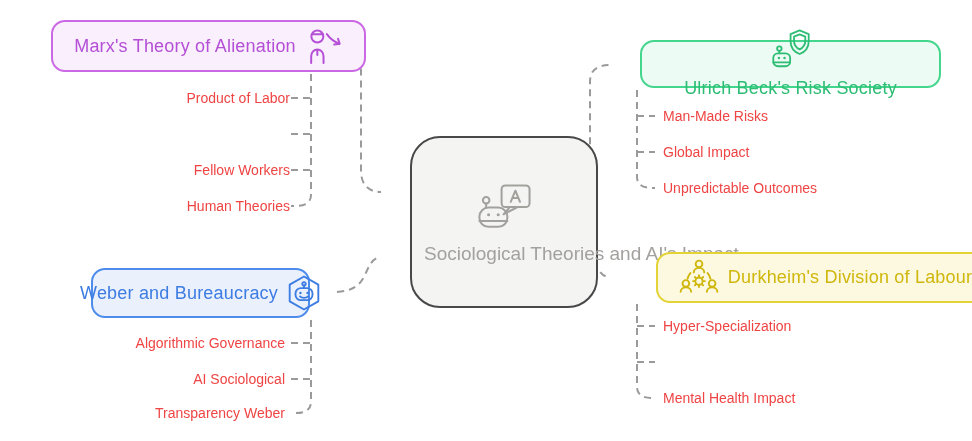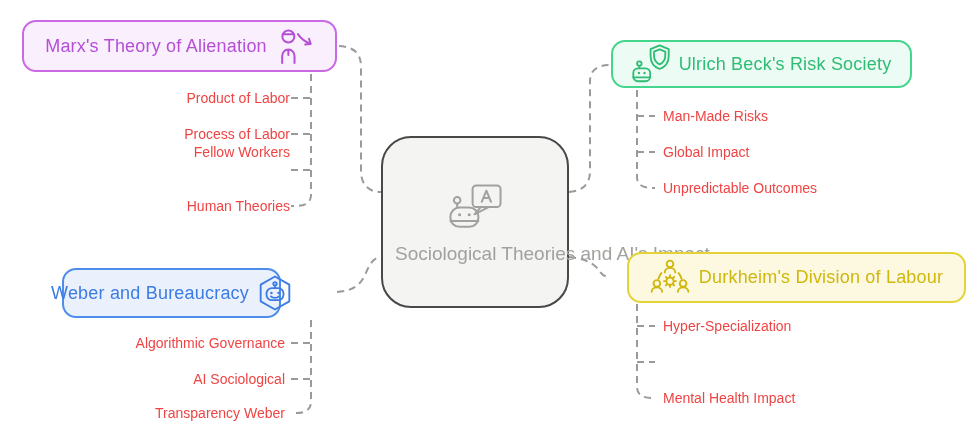--- a/index.html
+++ b/index.html
@@ -4,36 +4,36 @@
 <style>
   html,body{margin:0;padding:0;background:#ffffff;}
   .canvas{
     position:relative;width:972px;height:441px;overflow:hidden;background:#ffffff;
     font-family:"Liberation Sans","DejaVu Sans",sans-serif;
   }
   svg.wires{position:absolute;left:0;top:0;width:972px;height:441px;pointer-events:none;}
   svg.wires path{fill:none;stroke:#9a9a9a;stroke-width:2;stroke-dasharray:7 5;}
 
   .node{position:absolute;box-sizing:border-box;display:flex;align-items:center;
-        justify-content:center;gap:9px;border-radius:14px;border:2px solid;white-space:nowrap;}
+        justify-content:center;gap:9px;border-radius:14px;border:2px solid;white-space:nowrap;margin-left:29px;}
   .node .lbl{font-size:18px;font-weight:500;letter-spacing:.2px;white-space:nowrap;}
   .node svg{flex:0 0 auto;display:block;}
   .node svg *{fill:none;stroke:currentColor;stroke-width:2.1;stroke-linecap:round;stroke-linejoin:round;}
   .node svg .dot{fill:currentColor;stroke:none;}
 
   .central{
     left:381px;top:136px;width:188px;height:172px;border-radius:30px;
     border-color:#484848;background:#f4f4f2;flex-direction:column;gap:6px;padding-top:6px;
   }
   .central .clbl{width:160px;text-align:center;font-size:19px;line-height:1.34;color:#a2a19e;}
   .central svg *{stroke:#a2a19e;}
   .central svg .dot{fill:#a2a19e;stroke:none;}
 
   .marx{left:22px;top:20px;width:315px;height:52px;border-color:#cb68e4;background:#faf0fd;color:#b44fd6;}
-  .beck{left:611px;top:40px;width:301px;height:48px;border-color:#43d68c;background:#ecfbf3;color:#2ebd74;}
+  .beck{left:611px;top:40px;width:301px;height:48px;border-color:#43d68c;background:#ecfbf3;color:#2ebd74;flex-direction:column;}
   .weber{left:62px;top:268px;width:219px;height:50px;border-color:#4e8cec;background:#eaf1fd;color:#3d7ce2;}
   .durkheim{left:627px;top:252px;width:339px;height:51px;border-color:#e4d337;background:#fdf9e0;color:#cfb70d;}
 
   .leaf{position:absolute;transform:translateY(-50%);font-size:14px;color:#ef4444;
         line-height:1;white-space:nowrap;}
   .leaf.ra{text-align:right;}
 </style>
 </head>
 <body>
 
@@ -89,22 +89,21 @@
     <svg width="38" height="38" viewBox="0 0 40 40">
       <circle cx="13" cy="10" r="6.3"></circle>
       <path d="M7.6,7.6 L18.4,7.6"></path>
       <path d="M6.5,38 L6.5,30.8 C6.5,26.5 9.4,23.6 13,23.6 C16.6,23.6 19.5,26.5 19.5,30.8 L19.5,38"></path>
       <path d="M13,24.5 L13,29.5"></path>
       <path d="M23,7.5 C27,13 30.5,15.5 36,17.5"></path>
       <path d="M36.5,17.7 L30.8,18.5 M36.5,17.7 L34.8,12.3"></path>
     </svg>
   </div>
   <div class="leaf ra" style="top:98px;right:682px">Product of Labor</div>
-  <div class="leaf ra" style="top:134px;right:682px">Process of Labor</div>
-  <div class="leaf ra" style="top:152px;right:682px">Fellow Workers</div>
+  <div class="leaf ra" style="top:170px;right:682px">Fellow Workers</div>
   <div class="leaf ra" style="top:206px;right:682px">Human Theories</div>
 
   <div class="node beck">
     <svg width="38" height="40" viewBox="0 0 44 46">
       <path d="M32,1.5 L42.5,5.8 L42.5,14 C42.5,21.6 38.2,26.4 32,28.8 C25.8,26.4 21.5,21.6 21.5,14 L21.5,5.8 Z"></path>
       <path d="M32,6 L38.5,8.7 L38.5,13.8 C38.5,18.6 35.8,21.7 32,23.4 C28.2,21.7 25.5,18.6 25.5,13.8 L25.5,8.7 Z"></path>
       <circle cx="8.5" cy="22.5" r="2.6"></circle>
       <path d="M8.5,25.1 L8.5,28"></path>
       <rect x="1.5" y="28" width="19.5" height="15" rx="5.5"></rect>
       <path d="M1.5,38.5 L21,38.5"></path>

